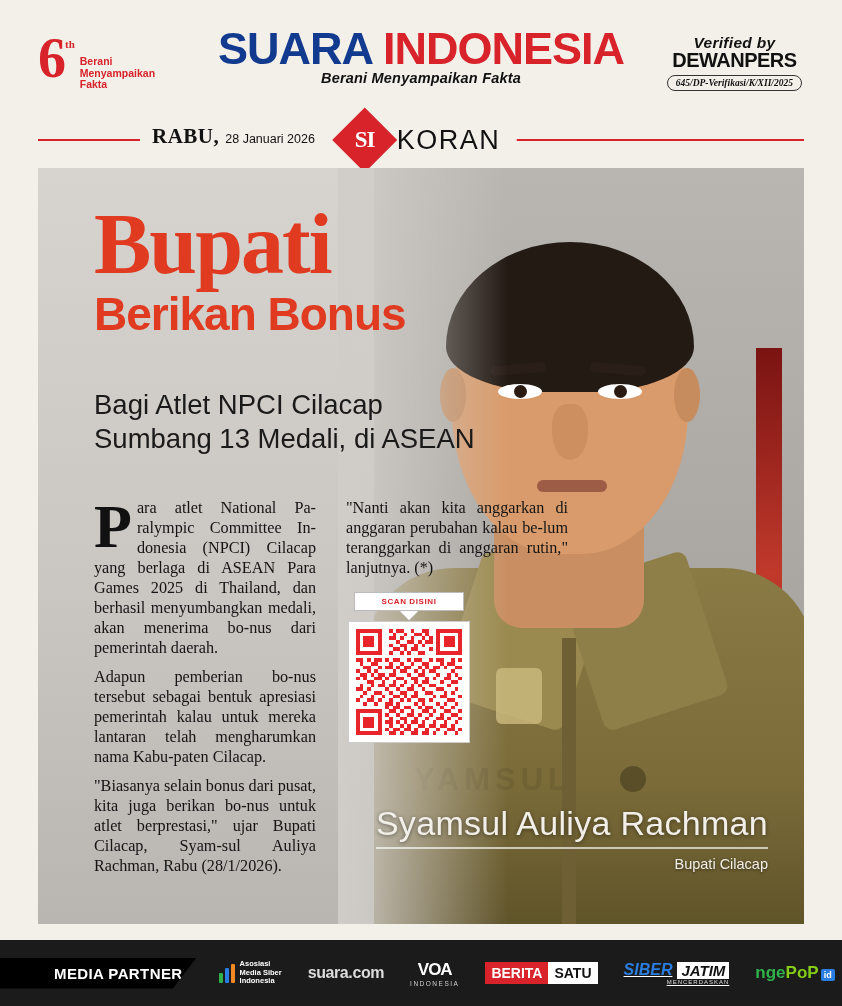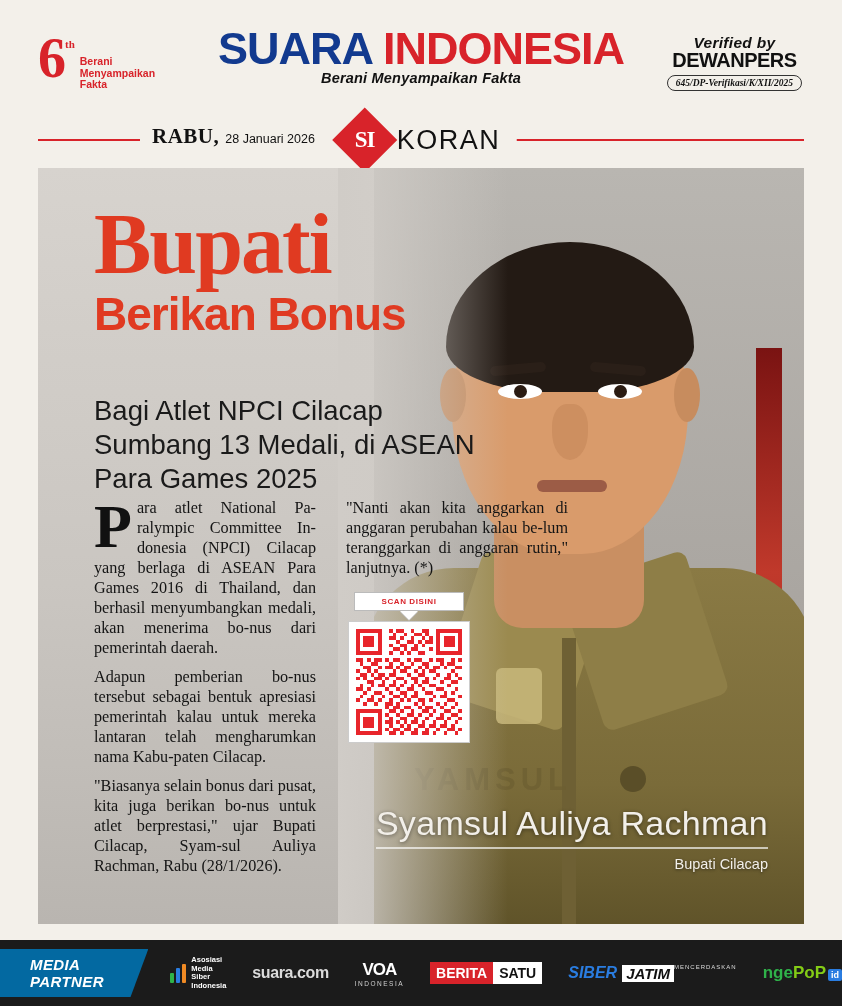--- a/index.html
+++ b/index.html
@@ -167,21 +167,21 @@
   }
   .headline .h1{
     font-family:"Liberation Serif",serif;font-weight:bold;
     font-size:86px;line-height:80px;color:#e03a21;letter-spacing:-2px;
   }
   .headline .h2{
     font-family:"Liberation Sans",sans-serif;font-weight:bold;
     font-size:46px;line-height:52px;color:#e03a21;margin-top:4px;letter-spacing:-1px;
   }
   .subhead{
-    position:absolute;left:56px;top:226px;width:430px;
+    position:absolute;left:56px;top:220px;width:430px;
     font-family:"Liberation Sans",sans-serif;font-size:27.5px;line-height:34px;color:#1a1a1a;
   }
 
   
   .cols{position:absolute;left:56px;top:330px;width:478px;}
   .col{
     position:absolute;top:0;width:222px;
     font-family:"Liberation Serif",serif;font-size:16.2px;line-height:20px;
     color:#141414;text-align:justify;
   }
@@ -227,38 +227,38 @@
 
   
   .footer{
     position:absolute;left:0;bottom:0;width:842px;height:66px;
     background:#1b1b1b;display:flex;align-items:center;
   }
   .mp{
     display:flex;align-items:center;height:100%;
   }
   .mp .lbl{
-    background:#0369a1;color:#fff;font-family:"Liberation Sans",sans-serif;
-    font-weight:bold;font-style:italic;font-size:15px;letter-spacing:.4px;
-    padding:7px 14px 7px 30px;clip-path:polygon(0 0,100% 0,88% 100%,0 100%);
+    background:#000000;color:#fff;font-family:"Liberation Sans",sans-serif;
+    font-weight:bold;font-size:15px;letter-spacing:.4px;
+    padding:7px 14px 7px 54px;clip-path:polygon(0 0,100% 0,88% 100%,0 100%);
   }
   .partners{display:flex;align-items:center;gap:26px;margin-left:22px;}
   .pt{font-family:"Liberation Sans",sans-serif;color:#fff;}
   .pt.asm{display:flex;align-items:center;gap:5px;}
   .asm .bars{display:flex;gap:2px;align-items:flex-end;}
   .asm .bars i{display:block;width:4px;border-radius:1px;}
   .asm .t{font-size:7.5px;line-height:8.5px;color:#fff;font-weight:bold;}
   .pt.suara{font-size:16px;font-weight:bold;color:#dcdcdc;letter-spacing:-.4px;}
   .pt.voa{text-align:center;}
   .pt.voa .v{font-size:17px;font-weight:bold;letter-spacing:-1px;}
   .pt.voa .s{font-size:6.5px;letter-spacing:1.5px;color:#d0d0d0;}
   .pt.bs{display:flex;align-items:stretch;font-weight:bold;font-size:14px;}
   .pt.bs .a{background:#d8232a;color:#fff;padding:3px 6px;}
   .pt.bs .b{background:#fff;color:#111;padding:3px 6px;}
-  .pt.siber{display:flex;flex-direction:row;}
+  .pt.siber{display:flex;flex-direction:column;text-decoration:underline;}
   .pt.siber .r1{display:flex;align-items:center;gap:5px;}
   .pt.siber .s1{font-size:16px;font-weight:bold;color:#2a7de1;font-style:italic;}
   .pt.siber .s2{background:#fff;color:#111;font-size:15px;font-weight:bold;font-style:italic;padding:0 4px;}
   .pt.siber .s3{font-size:6px;letter-spacing:1px;color:#ddd;text-align:right;}
   .pt.ngepop{font-size:17px;font-weight:bold;}
   .pt.ngepop .g{color:#2fb34a;}
   .pt.ngepop .o{color:#84cc16;}
   .pt.ngepop .id{background:#2a7de1;color:#fff;font-size:9px;padding:1px 3px;border-radius:2px;margin-left:2px;}
 </style>
 </head>
@@ -335,26 +335,25 @@
     <div class="hero-fade"></div>
 
     <div class="headline">
       <div class="h1">Bupati</div>
       <div class="h2">Berikan Bonus</div>
     </div>
 
     <div class="subhead">
       <div>Bagi Atlet NPCI Cilacap</div>
       <div>Sumbang 13 Medali, di ASEAN</div>
-      <div>Para Games 2025</div>
     </div>
 
     <div class="cols">
       <div class="col left">
-        <p><span class="dropcap">P</span><span>ara atlet National Pa-ralympic Committee In-donesia (NPCI) Cilacap yang berlaga di ASEAN Para Games 2016 di Thailand, dan berhasil menyumbangkan medali, akan menerima bo-nus dari pemerintah daerah.</span></p>
+        <p><span class="dropcap">P</span><span>ara atlet National Pa-ralympic Committee In-donesia (NPCI) Cilacap yang berlaga di ASEAN Para Games 2025 di Thailand, dan berhasil menyumbangkan medali, akan menerima bo-nus dari pemerintah daerah.</span></p>
         <p>Adapun pemberian bo-nus tersebut sebagai bentuk apresiasi pemerintah kalau untuk mereka lantaran telah mengharumkan nama Kabu-paten Cilacap.</p>
         <p>"Biasanya selain bonus dari pusat, kita juga berikan bo-nus untuk atlet berprestasi," ujar Bupati Cilacap, Syam-sul Auliya Rachman, Rabu (28/1/2026).</p>
       </div>
       <div class="col right">
         <p>"Nanti akan kita anggarkan di anggaran perubahan kalau be-lum teranggarkan di anggaran rutin," lanjutnya. (*)</p>
       </div>
     </div>
 
     <div class="qrbox">
       <div class="scanlabel">SCAN DISINI</div>

